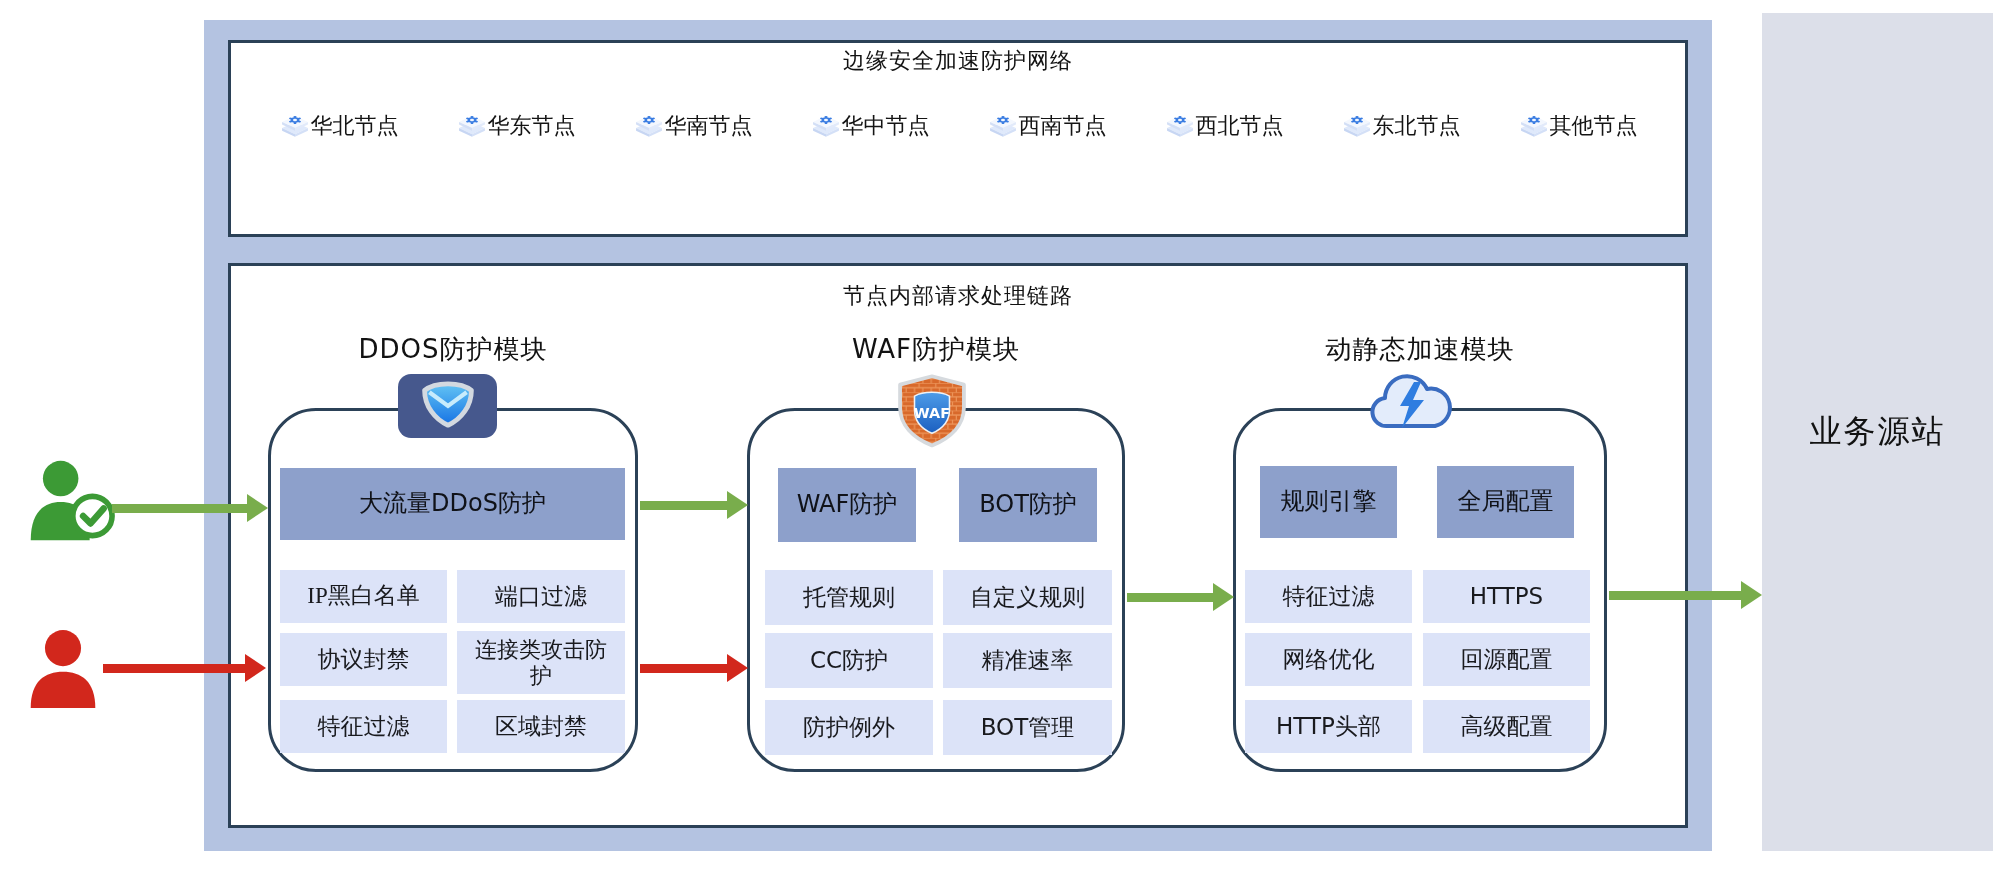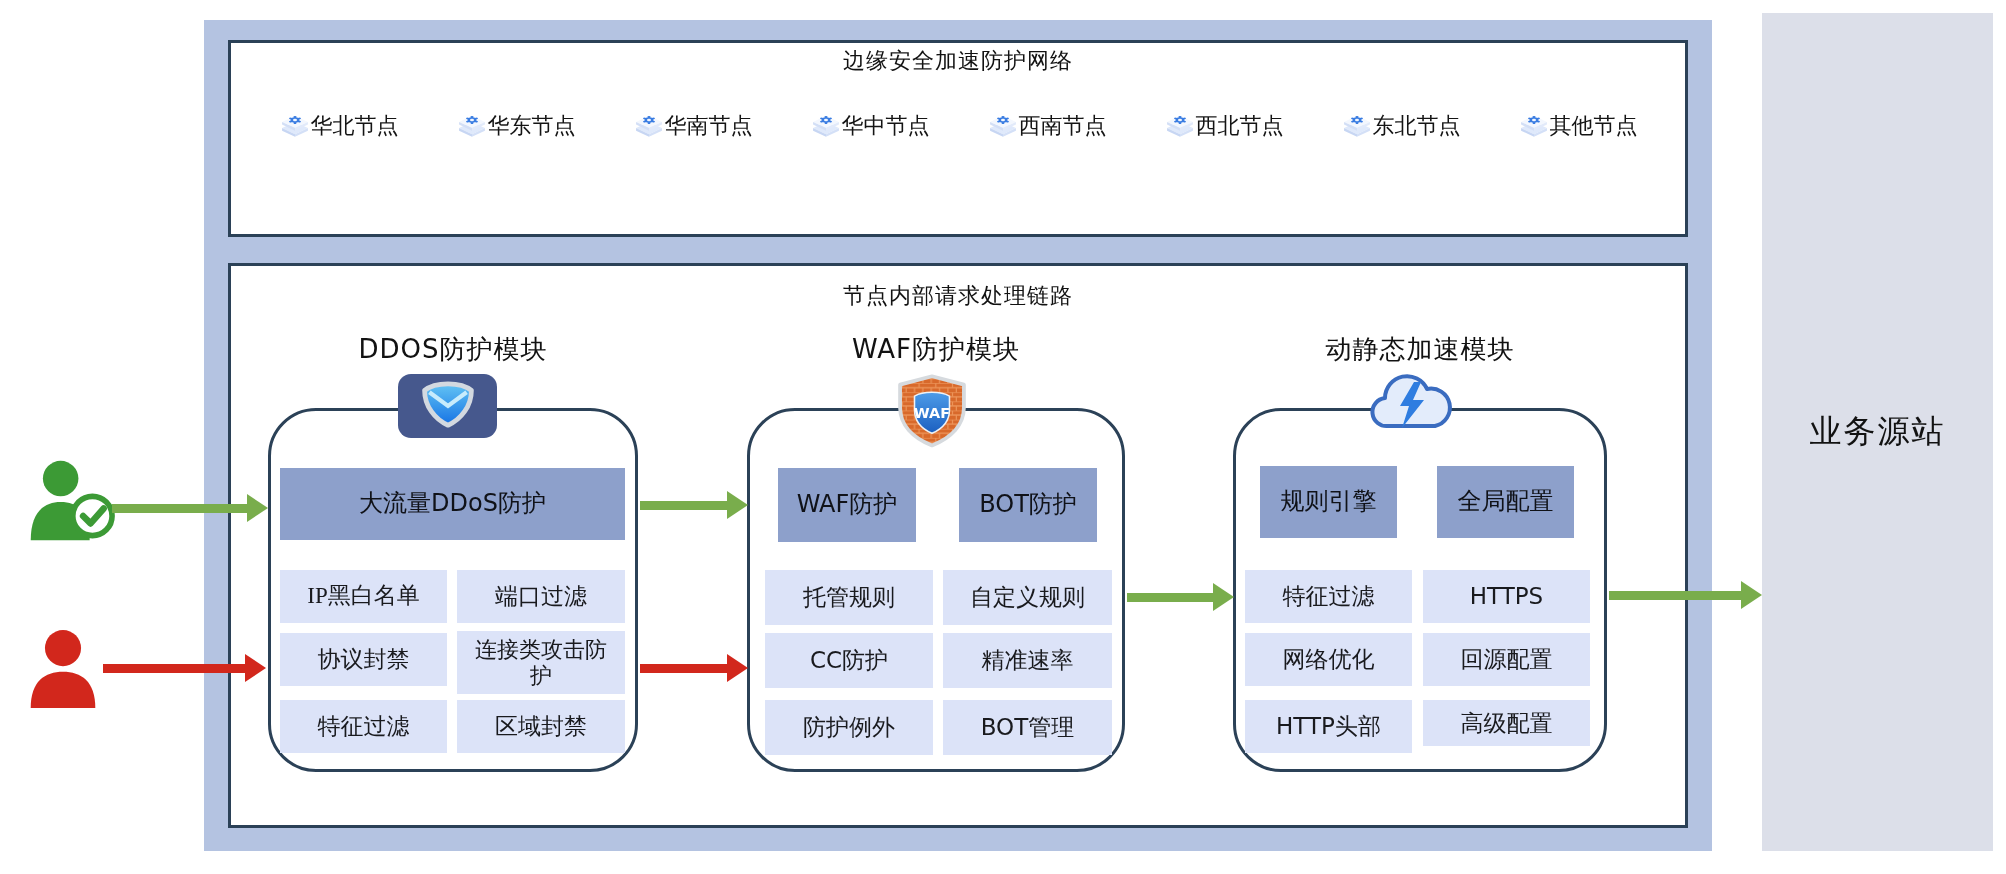--- a/index.html
+++ b/index.html
@@ -326,21 +326,21 @@
   <div class="cell" style="left:765px;top:700px;width:168px;height:55px;">防护例外</div>
   <div class="cell" style="left:943px;top:700px;width:169px;height:55px;">BOT管理</div>
 
   <div class="cell primary" style="left:1260px;top:466px;width:137px;height:72px;">规则引擎</div>
   <div class="cell primary" style="left:1437px;top:466px;width:137px;height:72px;">全局配置</div>
   <div class="cell" style="left:1245px;top:570px;width:167px;height:53px;">特征过滤</div>
   <div class="cell" style="left:1423px;top:570px;width:167px;height:53px;">HTTPS</div>
   <div class="cell" style="left:1245px;top:633px;width:167px;height:53px;">网络优化</div>
   <div class="cell" style="left:1423px;top:633px;width:167px;height:53px;">回源配置</div>
   <div class="cell" style="left:1245px;top:700px;width:167px;height:53px;">HTTP头部</div>
-  <div class="cell" style="left:1423px;top:700px;width:167px;height:46px;">高级配置</div>
+  <div class="cell" style="left:1423px;top:700px;width:167px;height:53px;">高级配置</div>
 
   <div class="actor" style="left:22px;top:458px;width:96px;height:86px;">
     <svg viewBox="0 0 100 92" width="96" height="86">
       <circle cx="40" cy="22" r="19" fill="#3c9a35"></circle>
       <path d="M8 88 C8 58 22 47 40 47 C55 47 68 55 71 72 L71 88 Z" fill="#3c9a35"></path>
       <circle cx="74" cy="62" r="21" fill="#ffffff" stroke="#3c9a35" stroke-width="6"></circle>
       <path d="M64 62 L72 70 L86 54" stroke="#3c9a35" stroke-width="7" fill="none" stroke-linecap="round" stroke-linejoin="round"></path>
     </svg>
   </div>
   <div class="actor" style="left:25px;top:628px;width:76px;height:82px;">

